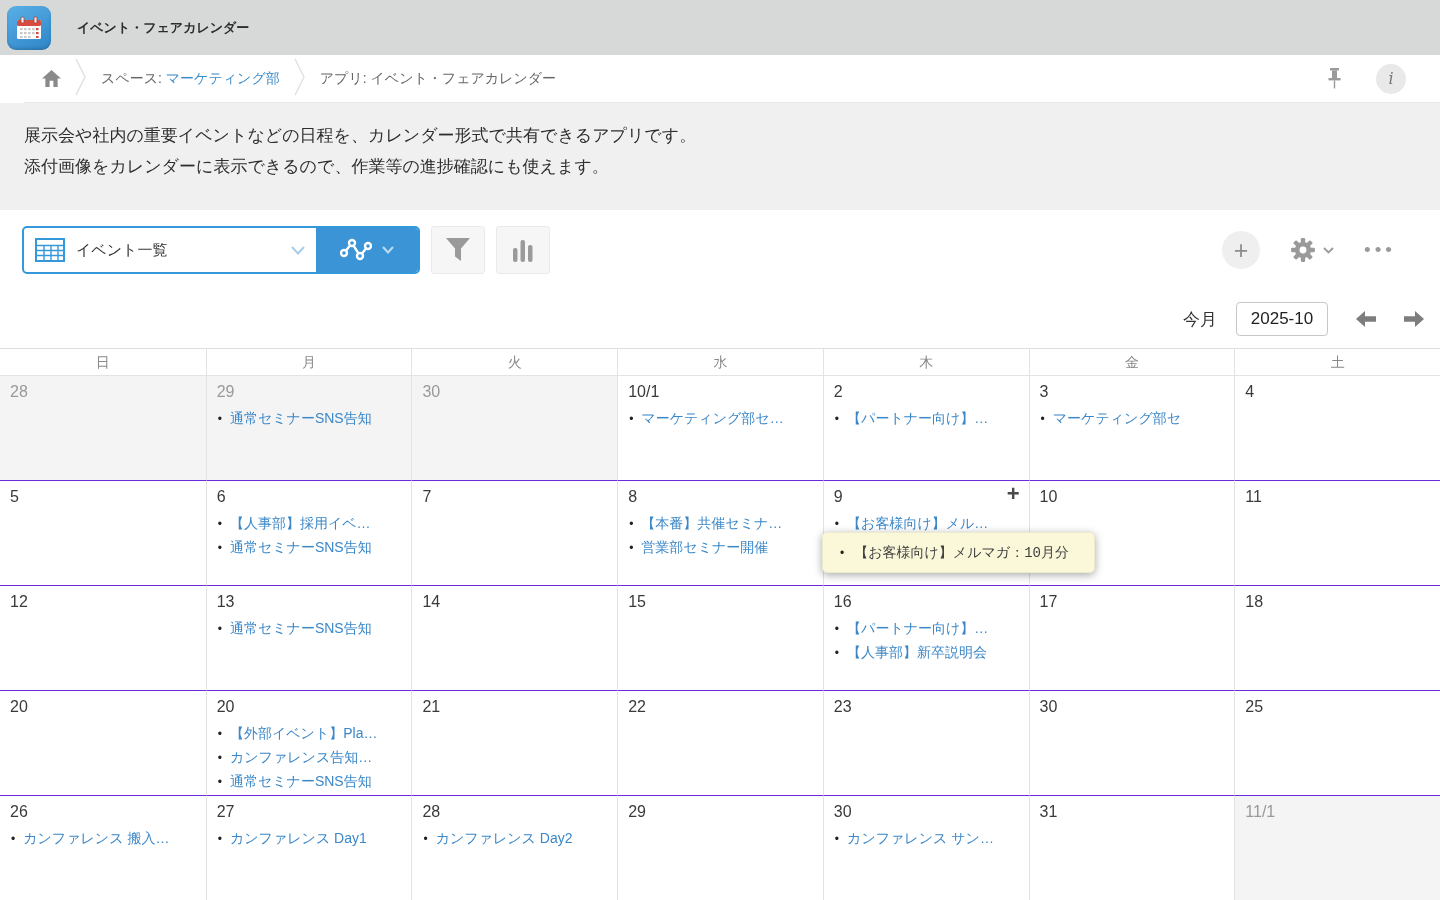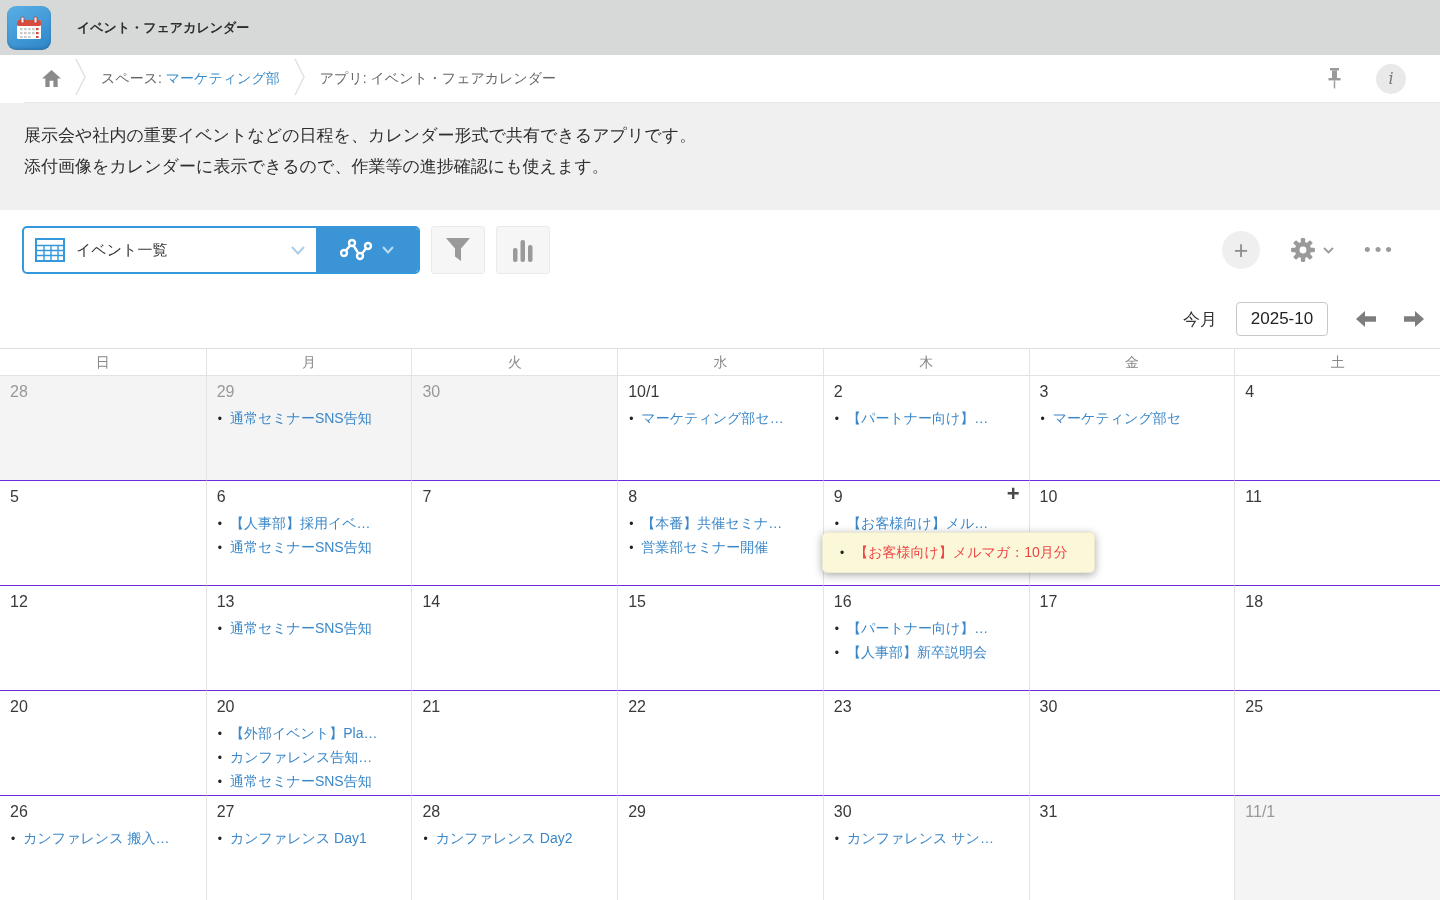--- a/index.html
+++ b/index.html
@@ -72,21 +72,21 @@
     white-space:nowrap; overflow:hidden; }
   .event .bullet { color:#222; margin-right:8px; font-size:12px; flex:none; }
   .event a { color:#3b87c8; font-size:14px; text-decoration:none; overflow:hidden; }
   .add-btn { position:absolute; top:3px; right:9px; font-size:22px; font-weight:bold;
     color:#4a4a4a; line-height:20px; cursor:pointer; }
   .tooltip { position:absolute; left:822px; top:183px; width:273px; height:41px;
     background:#fbf8da; border:1px solid #ecead0; border-radius:5px;
     box-shadow:0 2px 8px rgba(0,0,0,.35); display:flex; align-items:center;
     padding-left:17px; z-index:5; }
   .tooltip .bullet { color:#222; margin-right:10px; font-size:12px; }
-  .tooltip a { color:#ef4444; font-size:14px; text-decoration:none; }
+  .tooltip a { color:#404040; font-size:14px; text-decoration:none;font-family:Liberation Mono, monospace; }
 </style>
 </head>
 <body>
 
 <div class="app-header">
   <div class="app-icon">
     <svg width="28" height="26" viewBox="0 0 28 26">
       <rect x="2" y="5" width="24" height="19" rx="1.5" fill="#fff"></rect>
       <rect x="2" y="5" width="24" height="6" rx="1.5" fill="#d84b3f"></rect>
       <rect x="6" y="2" width="3" height="6" rx="1" fill="#f0f0f0" stroke="#b33a30" stroke-width="0.8"></rect>

